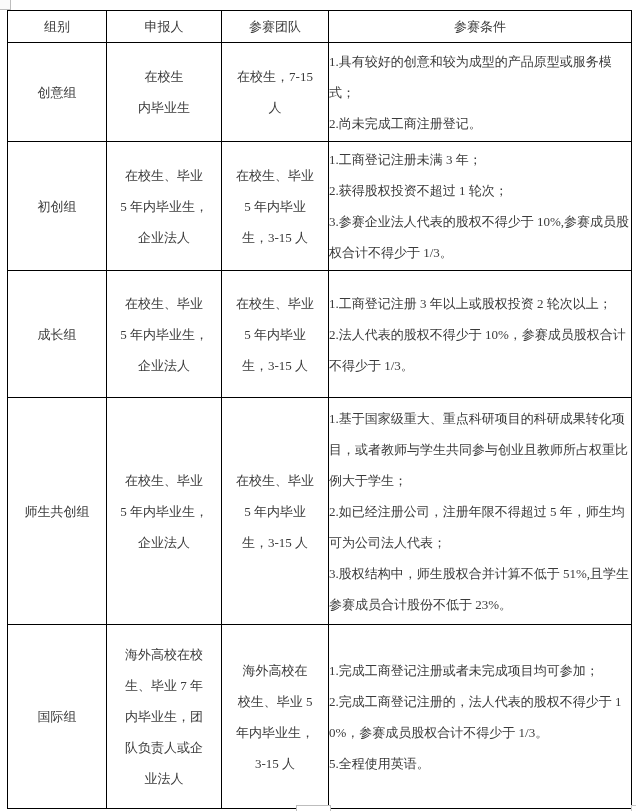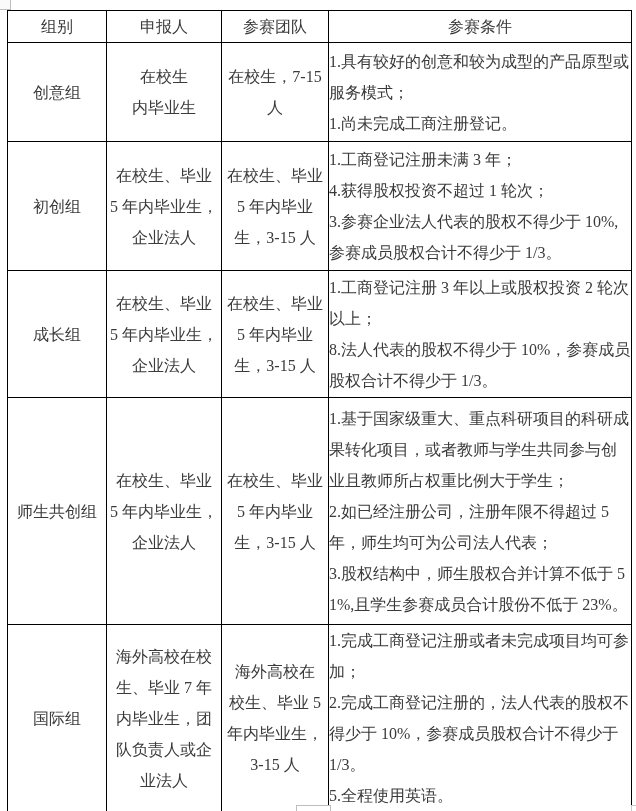--- a/index.html
+++ b/index.html
@@ -19,21 +19,21 @@
     position: absolute;
     inset: 0;
   }
   table.groups {
     position: absolute;
     left: 7px;
     top: 10px;
     width: 624px;
     border-collapse: collapse;
     table-layout: fixed;
-    font-size: 16px;
+    font-size: 13px;
     line-height: 31px;
   }
   table.groups th,
   table.groups td {
     border: 1px solid #000000;
     font-weight: normal;
     padding: 0;
     overflow: hidden;
   }
   col.c0 { width: 99px; }
@@ -112,48 +112,48 @@
     </thead>
     <tbody>
       <tr class="r0">
         <td class="center">创意组</td>
         <td class="center">在校生
 内毕业生</td>
         <td class="center">在校生，7-15
 人</td>
         <td class="cond">
           <div class="cond-item">1.具有较好的创意和较为成型的产品原型或服务模式；</div>
-          <div class="cond-item">1.尚未完成工商注册登记。</div>
+          <div class="cond-item">2.尚未完成工商注册登记。</div>
         </td>
       </tr>
       <tr class="r1">
         <td class="center">初创组</td>
         <td class="center">在校生、毕业
 5 年内毕业生，
 企业法人</td>
         <td class="center">在校生、毕业
 5 年内毕业
 生，3-15 人</td>
         <td class="cond">
           <div class="cond-item">1.工商登记注册未满 3 年；</div>
-          <div class="cond-item">4.获得股权投资不超过 1 轮次；</div>
+          <div class="cond-item">2.获得股权投资不超过 1 轮次；</div>
           <div class="cond-item">3.参赛企业法人代表的股权不得少于 10%,参赛成员股权合计不得少于 1/3。</div>
         </td>
       </tr>
       <tr class="r2">
         <td class="center">成长组</td>
         <td class="center">在校生、毕业
 5 年内毕业生，
 企业法人</td>
         <td class="center">在校生、毕业
 5 年内毕业
 生，3-15 人</td>
         <td class="cond">
           <div class="cond-item">1.工商登记注册 3 年以上或股权投资 2 轮次以上；</div>
-          <div class="cond-item">8.法人代表的股权不得少于 10%，参赛成员股权合计不得少于 1/3。</div>
+          <div class="cond-item">2.法人代表的股权不得少于 10%，参赛成员股权合计不得少于 1/3。</div>
         </td>
       </tr>
       <tr class="r3">
         <td class="center">师生共创组</td>
         <td class="center">在校生、毕业
 5 年内毕业生，
 企业法人</td>
         <td class="center">在校生、毕业
 5 年内毕业
 生，3-15 人</td>

